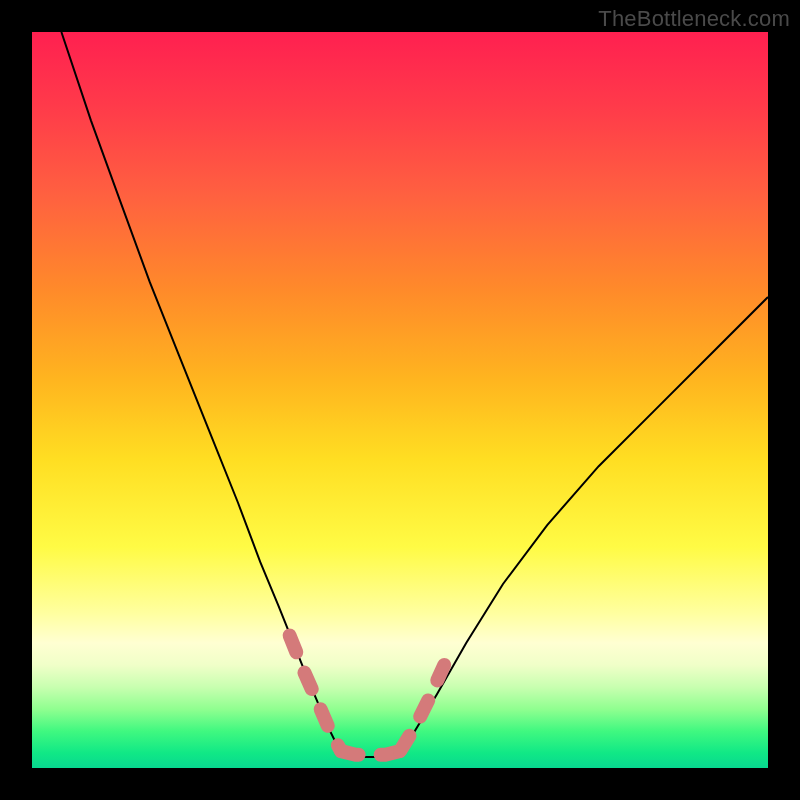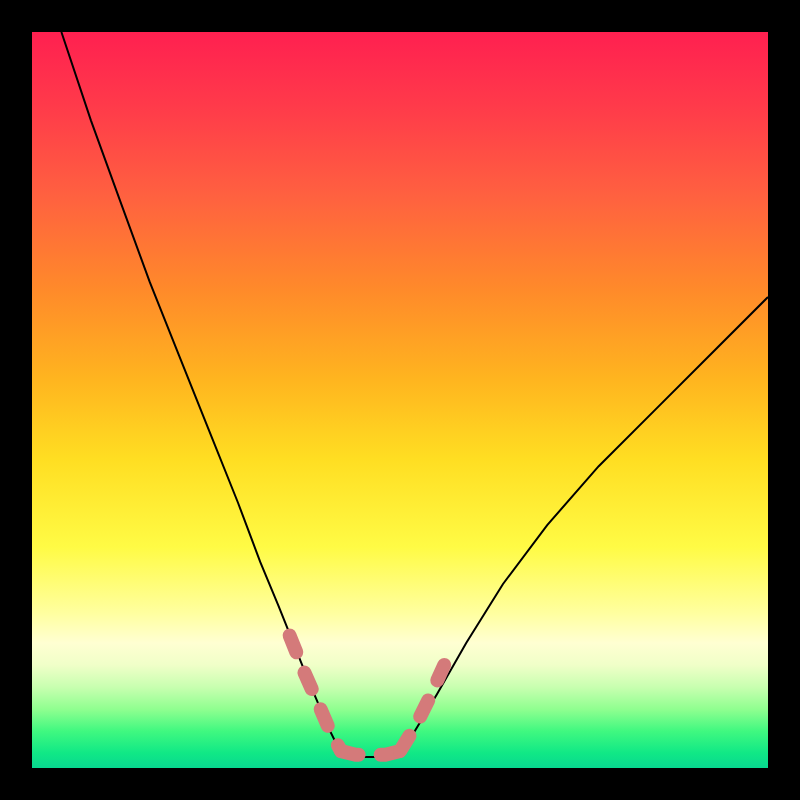--- a/index.html
+++ b/index.html
@@ -72,20 +72,21 @@
     stroke-width: 14;
     stroke-linecap: round;
     stroke-dasharray: 18 22;
   }
 </style>
 </head>
 <body>
 
 <div class="frame">
 
+  <div class="watermark">TheBottleneck.com</div>
 
   <div class="plot-area">
     <svg class="curves" viewBox="0 0 736 736" preserveAspectRatio="none">
       <path id="path-left" class="curve-path" d="M29.4 0.0 L58.9 88.3 L88.3 169.3 L117.8 250.2 L147.2 323.8 L176.6 397.4 L206.1 471.0 L228.2 529.9 L246.6 574.1 L261.3 610.9 L276.0 647.7 L287.0 673.4 L298.1 699.2 L309.1 721.3"></path>
       <path id="path-floor" class="curve-path" d="M309.1 721.3 L323.8 725.0 L338.6 725.0 L353.3 725.0 L368.0 721.3"></path>
       <path id="path-right" class="curve-path" d="M368.0 721.3 L382.7 699.2 L404.8 662.4 L434.2 610.9 L471.0 552.0 L515.2 493.1 L566.7 434.2 L625.6 375.4 L684.5 316.5 L736.0 265.0"></path>
       <path id="dash-left" class="dash-path" d="M257.6 603.5 L272.3 640.3 L287.0 673.4 L298.1 699.2 L309.1 719.1"></path>
       <path id="dash-floor" class="dash-path" d="M309.1 719.1 L323.8 722.8 L338.6 722.8 L353.3 722.8 L368.0 719.1"></path>
       <path id="dash-right" class="dash-path" d="M368.0 719.1 L382.7 695.5 L397.4 666.1 L412.2 633.0"></path>
     </svg>

